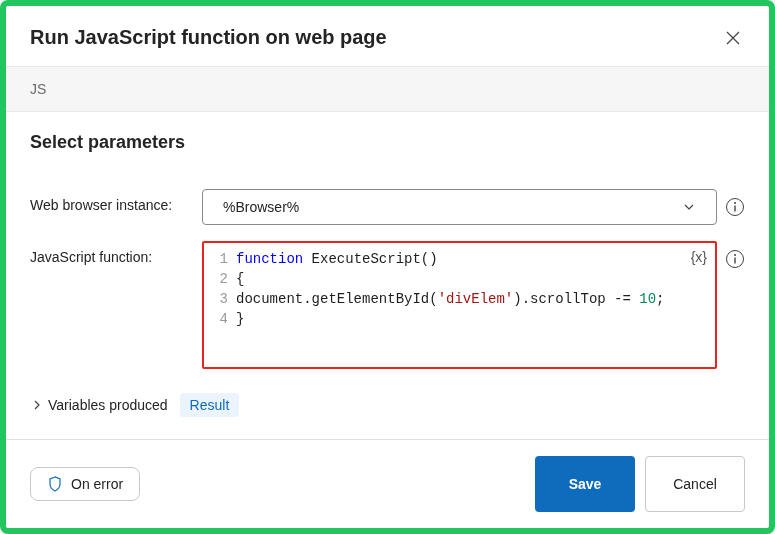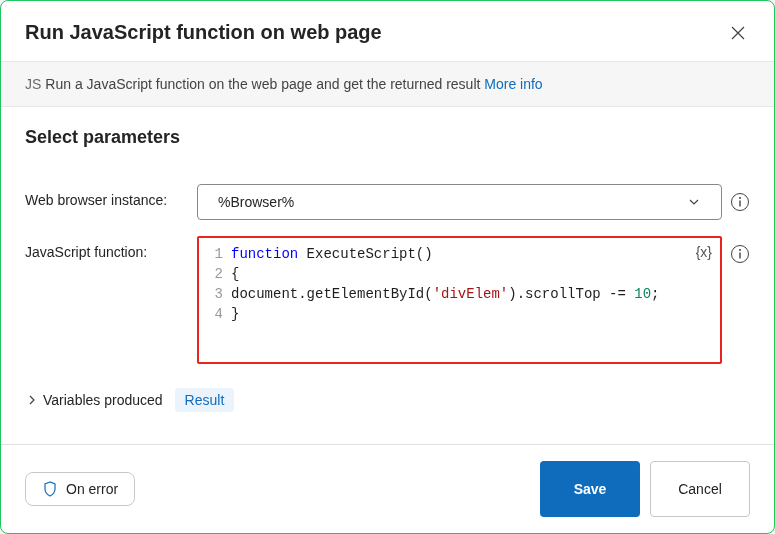--- a/index.html
+++ b/index.html
@@ -9,21 +9,21 @@
     }
     body {
       font-family: 'Segoe UI', Tahoma, Geneva, Verdana, sans-serif;
       background: #f5f5f5;
       width: 775px;
       height: 534px;
       overflow: hidden;
     }
     .dialog {
       background: white;
-      border: 1px solid #22c55e;
+      border: 6px solid #22c55e;
       border-radius: 8px;
       width: 775px;
       height: 534px;
       display: flex;
       flex-direction: column;
       overflow: hidden;
     }
     .header {
       padding: 20px 24px 16px 24px;
       display: flex;
@@ -44,21 +44,21 @@
       height: 24px;
       display: flex;
       align-items: center;
       justify-content: center;
     }
     .info-banner {
       background: #f6f6f6;
       padding: 14px 24px;
       display: flex;
       align-items: center;
-      gap: 4px;
+      gap: 25px;
       border-top: 1px solid #e8e8e8;
       border-bottom: 1px solid #e8e8e8;
     }
     .js-badge {
       font-size: 14px;
       font-weight: 400;
       color: #6b6b6b;
     }
     .info-text {
       font-size: 14px;
@@ -242,23 +242,20 @@
     <div class="header-title">Run JavaScript function on web page</div>
     <button class="close-btn">
       <svg width="16" height="16" viewBox="0 0 16 16">
         <path d="M2 2 L14 14 M14 2 L2 14" stroke="#424242" stroke-width="1.2" fill="none"></path>
       </svg>
     </button>
   </div>
 
   <div class="info-banner">
     <span class="js-badge">JS</span>
-    <span class="info-text">
-      <span>Run a JavaScript function on the web page and get the returned result </span><a href="#" class="info-link">More info</a>
-    </span>
   </div>
 
   <div class="content">
     <div class="section-title">Select parameters</div>
 
     <div class="param-row">
       <div class="param-label">Web browser instance:</div>
       <div class="param-control">
         <div class="dropdown">
           <span class="dropdown-text">%Browser%</span>

